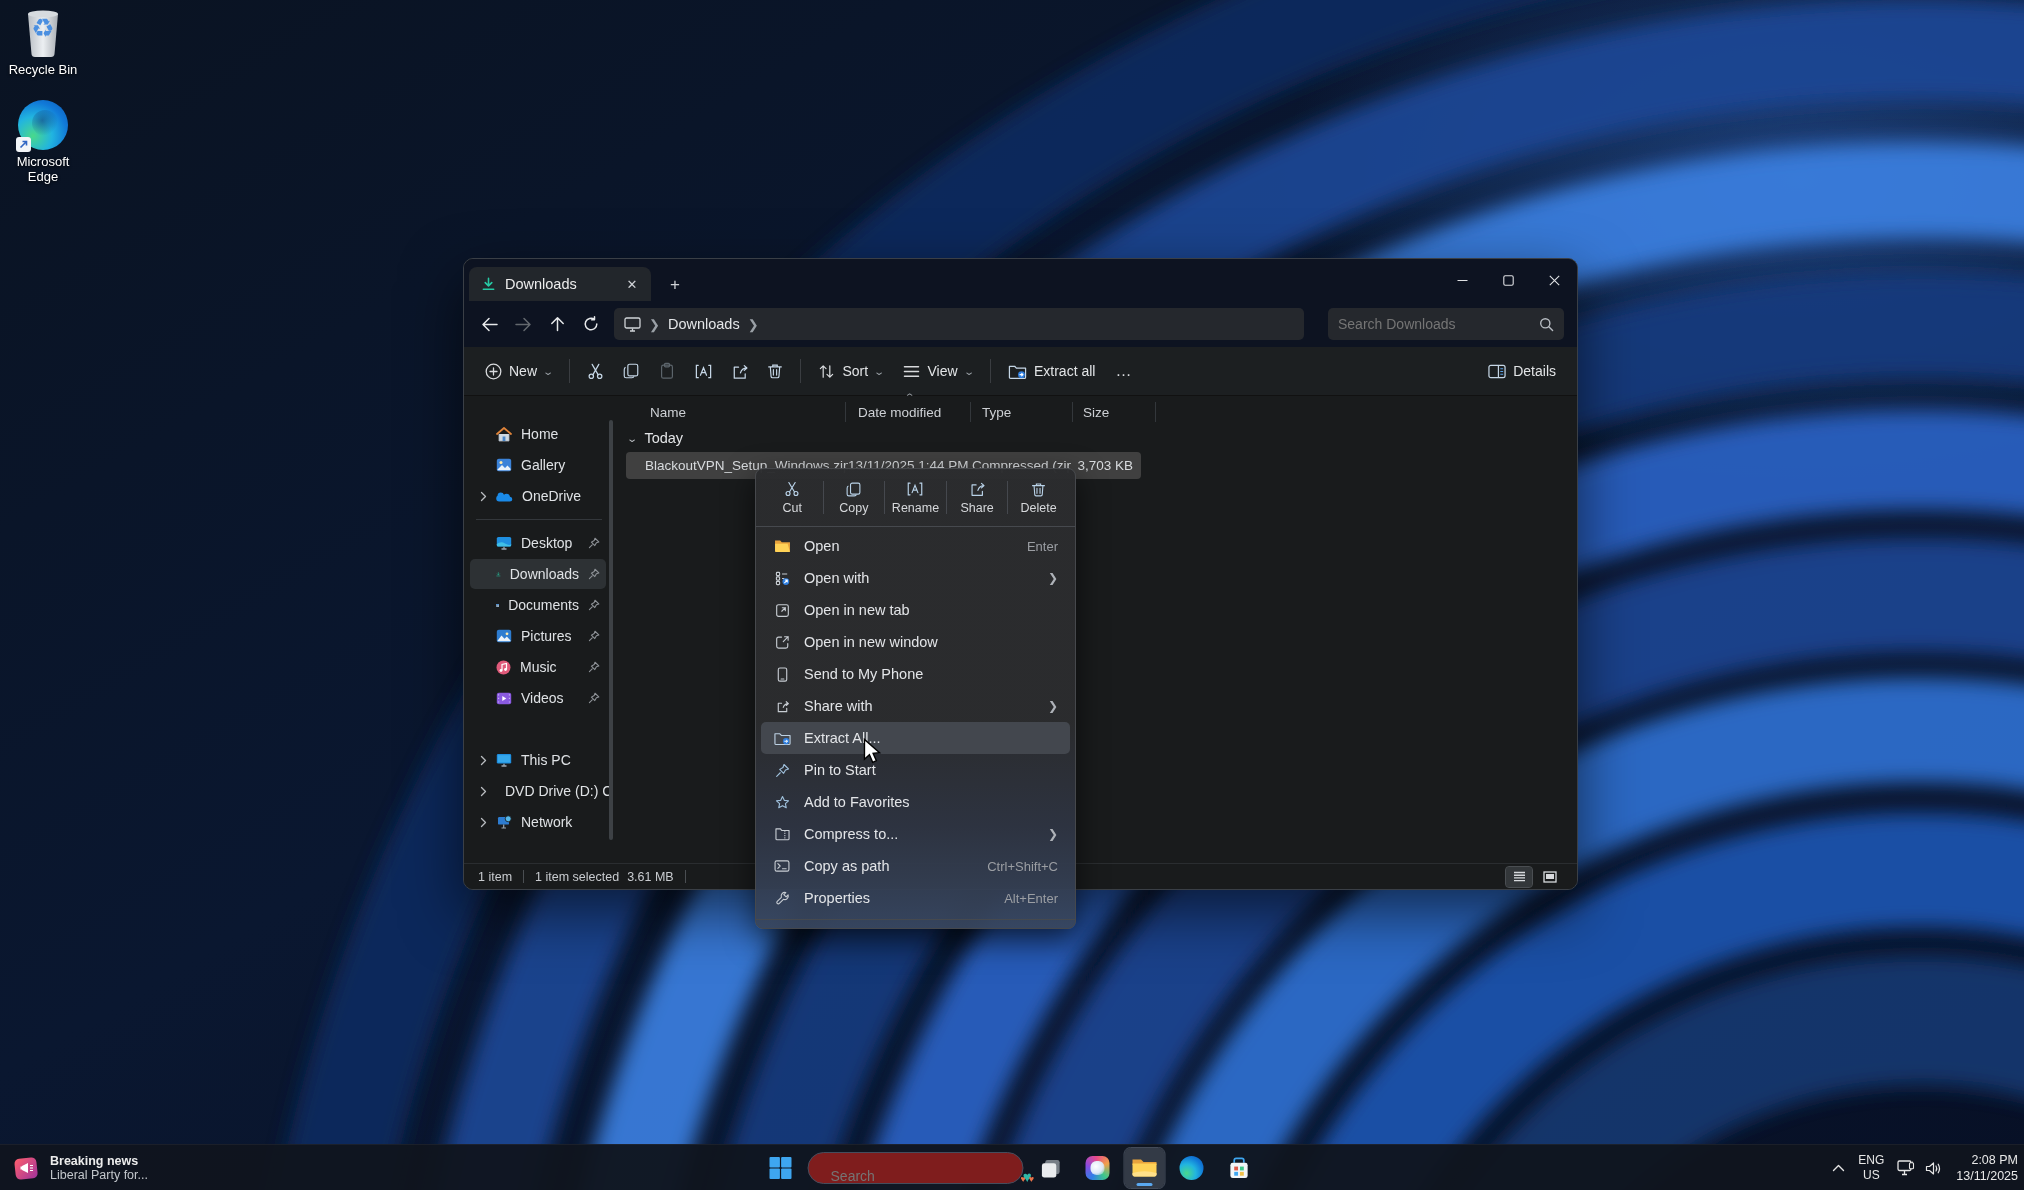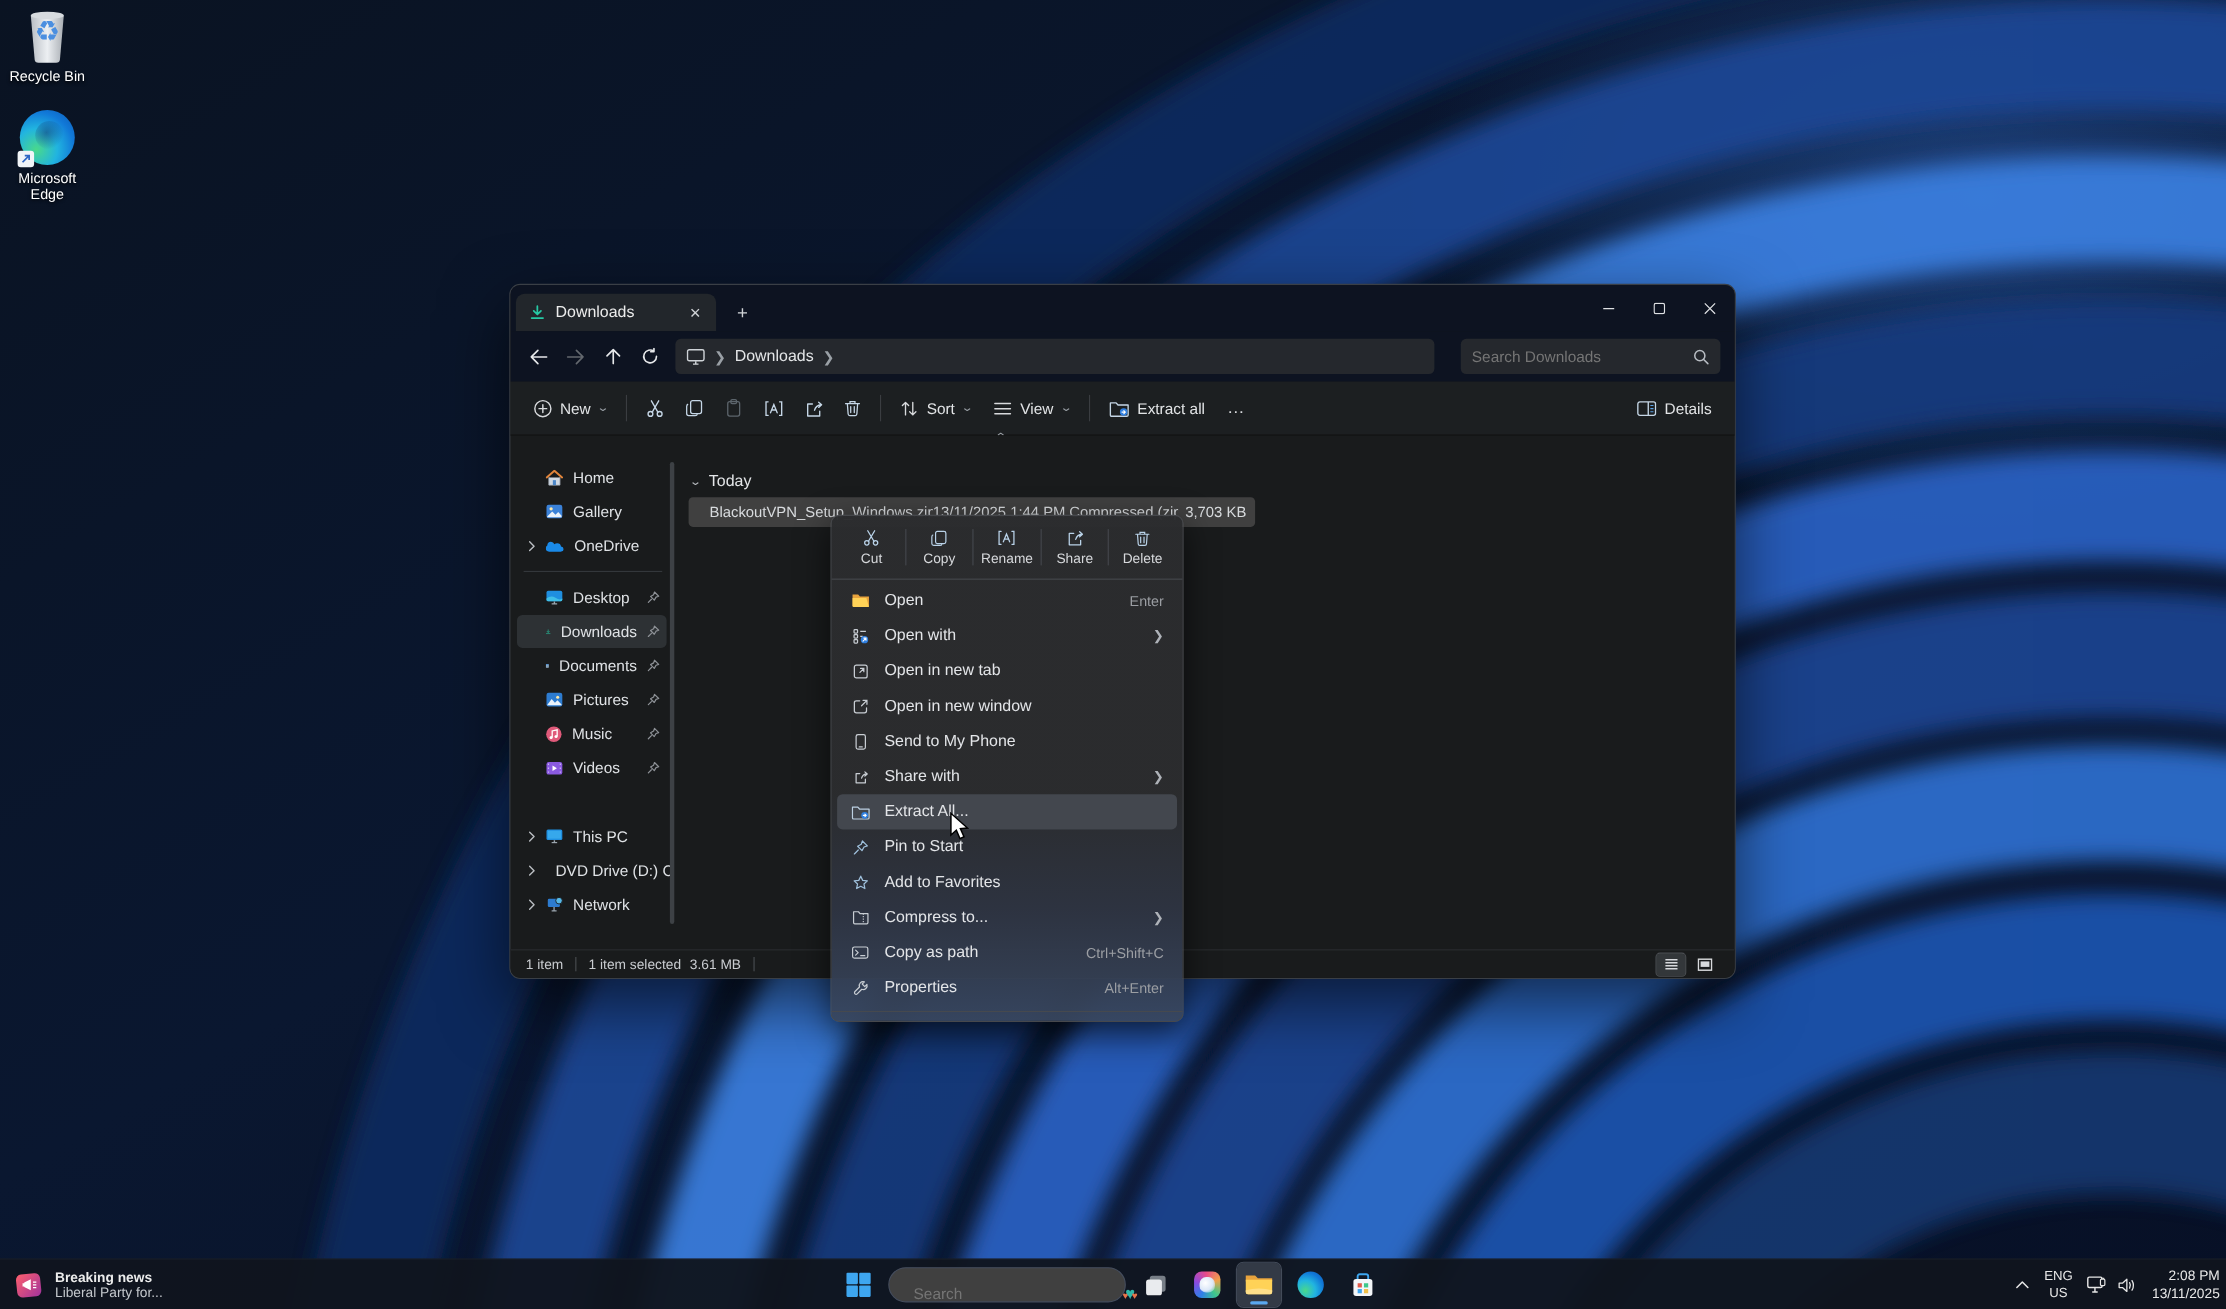--- a/index.html
+++ b/index.html
@@ -104,21 +104,21 @@
              border-top:1px solid rgba(255,255,255,.05); z-index:40; }
   .widget { position:absolute; left:8px; top:0; height:46px; display:flex; align-items:center; gap:9px; padding:0 6px; border-radius:6px; }
   .widget-txt .w1 { font-size:12.5px; color:#ececec; font-weight:bold; }
   .widget-txt .w2 { font-size:12.5px; color:#c3c7cc; }
   .tb-center { position:absolute; left:50%; top:0; transform:translateX(-50.5%); height:46px;
                display:flex; align-items:center; gap:7px; }
   .task-ico { width:40px; height:40px; display:flex; align-items:center; justify-content:center; border-radius:6px; position:relative; }
   .task-ico.active { background:#333a46; outline:1px solid #434b59; }
   .task-ico.active .underline { position:absolute; bottom:2px; left:50%; transform:translateX(-50%);
                                 width:16px; height:3px; border-radius:2px; background:#5aa8f0; }
-  .tb-search { width:216px; height:32px; border-radius:16px; background:#404040; border:1px solid #454d5d;
+  .tb-search { width:216px; height:32px; border-radius:16px; background:#7f1d1d; border:1px solid #454d5d;
                display:flex; align-items:center; gap:9px; padding:16px 6px 0 13px; }
   .tb-search input { flex:1; background:transparent; border:none; outline:none; color:#d2d6dc; font-size:14px;
                      font-family:"Liberation Sans",sans-serif; }
   .hearts { font-size:15px; letter-spacing:-3px; }
   .tray { position:absolute; right:6px; top:0; height:46px; display:flex; align-items:center; gap:13px; }
   .lang { text-align:center; font-size:12px; color:#e8e8e8; line-height:1.25; }
   .clock { text-align:right; font-size:12.5px; color:#e8e8e8; line-height:1.3; }
 
   .cursor { position:absolute; left:860px; top:738px; z-index:60; }
 
@@ -506,20 +506,38 @@
           <circle cx="12.2" cy="3.8" r="3" fill="#56b8e8" stroke="#191b1c" stroke-width="0.8"></circle>
           <path d="M5.5 13 H10 M7.7 9.6 V13" stroke="#9aa5ae" stroke-width="1.2"></path>
         </svg>
         <span>Network</span>
       </div>
       <div class="side-scroll"></div>
     </div>
 
     <div class="filepane">
       <span class="sortmark">⌃</span>
+      <div class="cols">
+        <div class="col" style="width:232px; padding-left:36px;">
+          <span>Name</span>
+            <span class="cline"></span>
+        </div>
+        <div class="col" style="width:125px; padding-left:12px;">
+          <span>Date modified</span>
+            <span class="cline"></span>
+        </div>
+        <div class="col" style="width:102px; padding-left:11px;">
+          <span>Type</span>
+            <span class="cline"></span>
+        </div>
+        <div class="col" style="width:83px; padding-left:10px;">
+          <span>Size</span>
+            <span class="cline"></span>
+        </div>
+      </div>
       <div class="group-row">
         <span class="g-chev">⌄</span>
         <span>Today</span>
       </div>
       <div class="file-row">
         <div class="fr-name">
           <svg width="19" height="16" viewBox="0 0 20 17">
             <path d="M1 2.5 H7.2 L9 4.5 H19 V14.5 Q19 15.8 17.7 15.8 H2.3 Q1 15.8 1 14.5 Z" fill="#e8a33d"></path>
             <path d="M1 5.5 H19 V14.5 Q19 15.8 17.7 15.8 H2.3 Q1 15.8 1 14.5 Z" fill="#ffd257"></path>
             <rect x="8.4" y="5.5" width="3.2" height="10.3" fill="#e8edf2"></rect>

